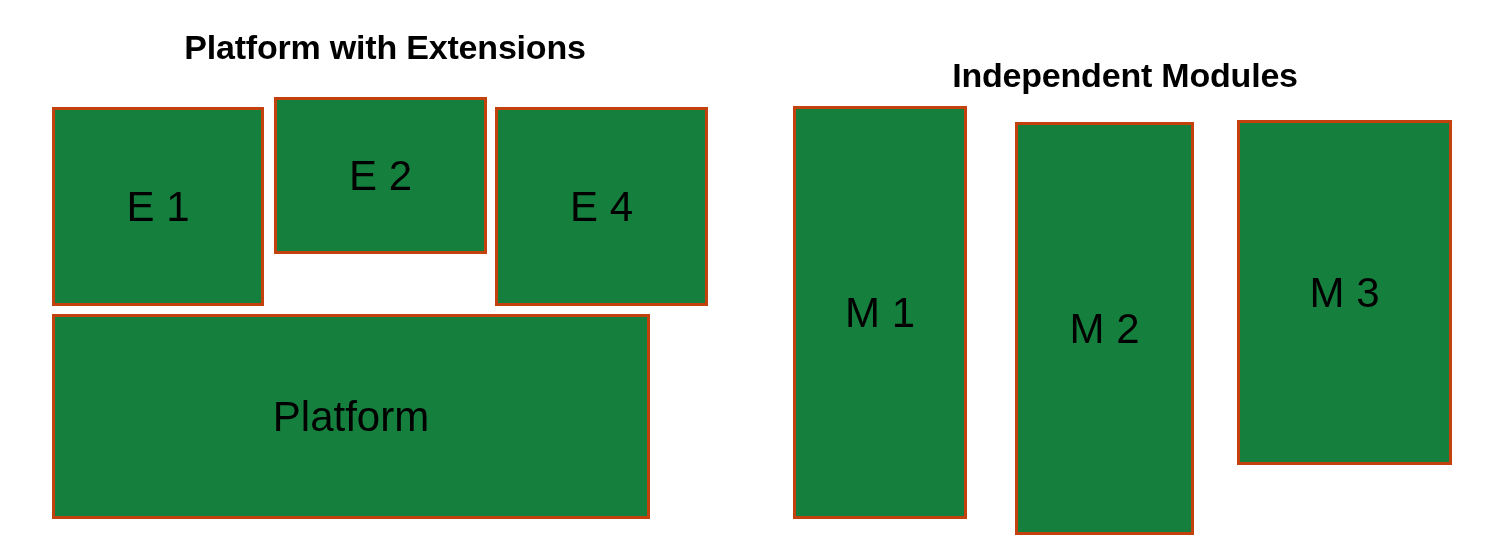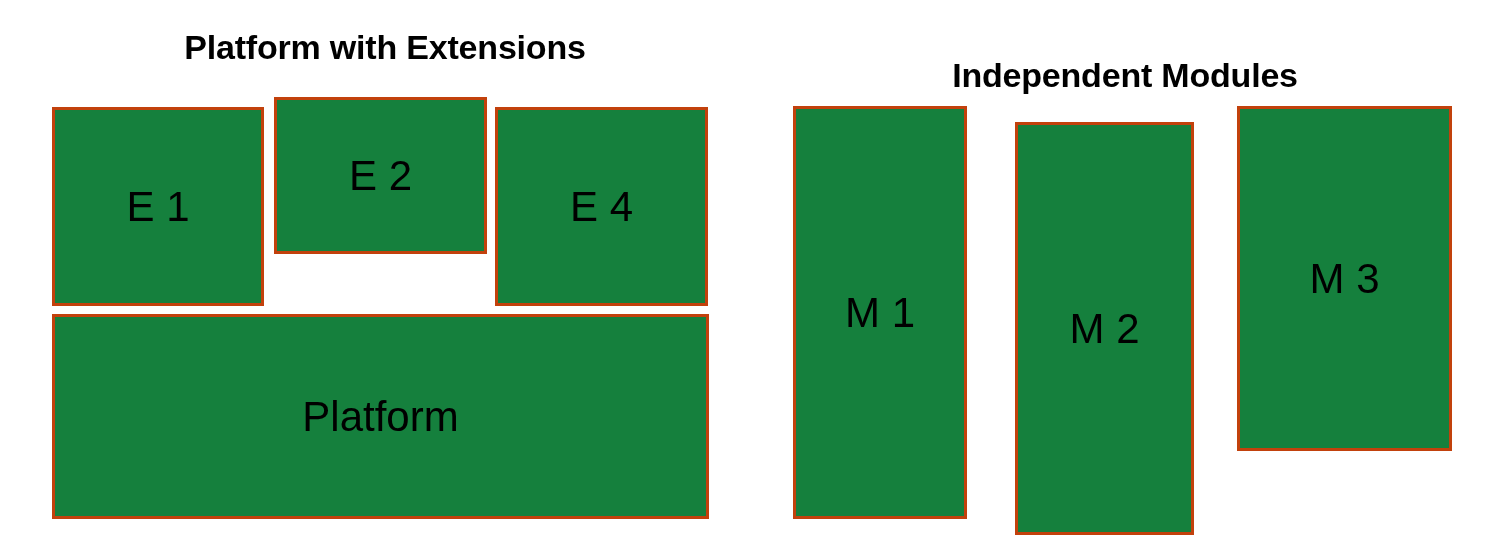--- a/index.html
+++ b/index.html
@@ -60,27 +60,27 @@
     text-align: center;
   }
 
   
   #box-e1 { left: 52px;  top: 107px; width: 212px; height: 199px; }
   #box-e2 { left: 274px; top: 97px; width: 213px; height: 157px; }
   #box-e3 { left: 495px; top: 107px; width: 213px; height: 199px; }
 
   
   #box-platform {
-    left: 52px; top: 314px; width: 657px; height: 205px;
+    left: 52px; top: 314px; width: 598px; height: 205px;
   }
 
   
   #box-m1 { left: 793px;  top: 106px; width: 174px; height: 413px; }
   #box-m2 { left: 1015px; top: 122px; width: 179px; height: 413px; }
-  #box-m3 { left: 1237px; top: 106px; width: 215px; height: 345px; }
+  #box-m3 { left: 1237px; top: 120px; width: 215px; height: 345px; }
 </style>
 </head>
 <body>
 
 <div class="canvas">
 
   <div class="panel-title" id="title-left">Platform with Extensions</div>
 
   <div class="node-box" id="box-e1">
     <span class="node-label">E 1</span>

